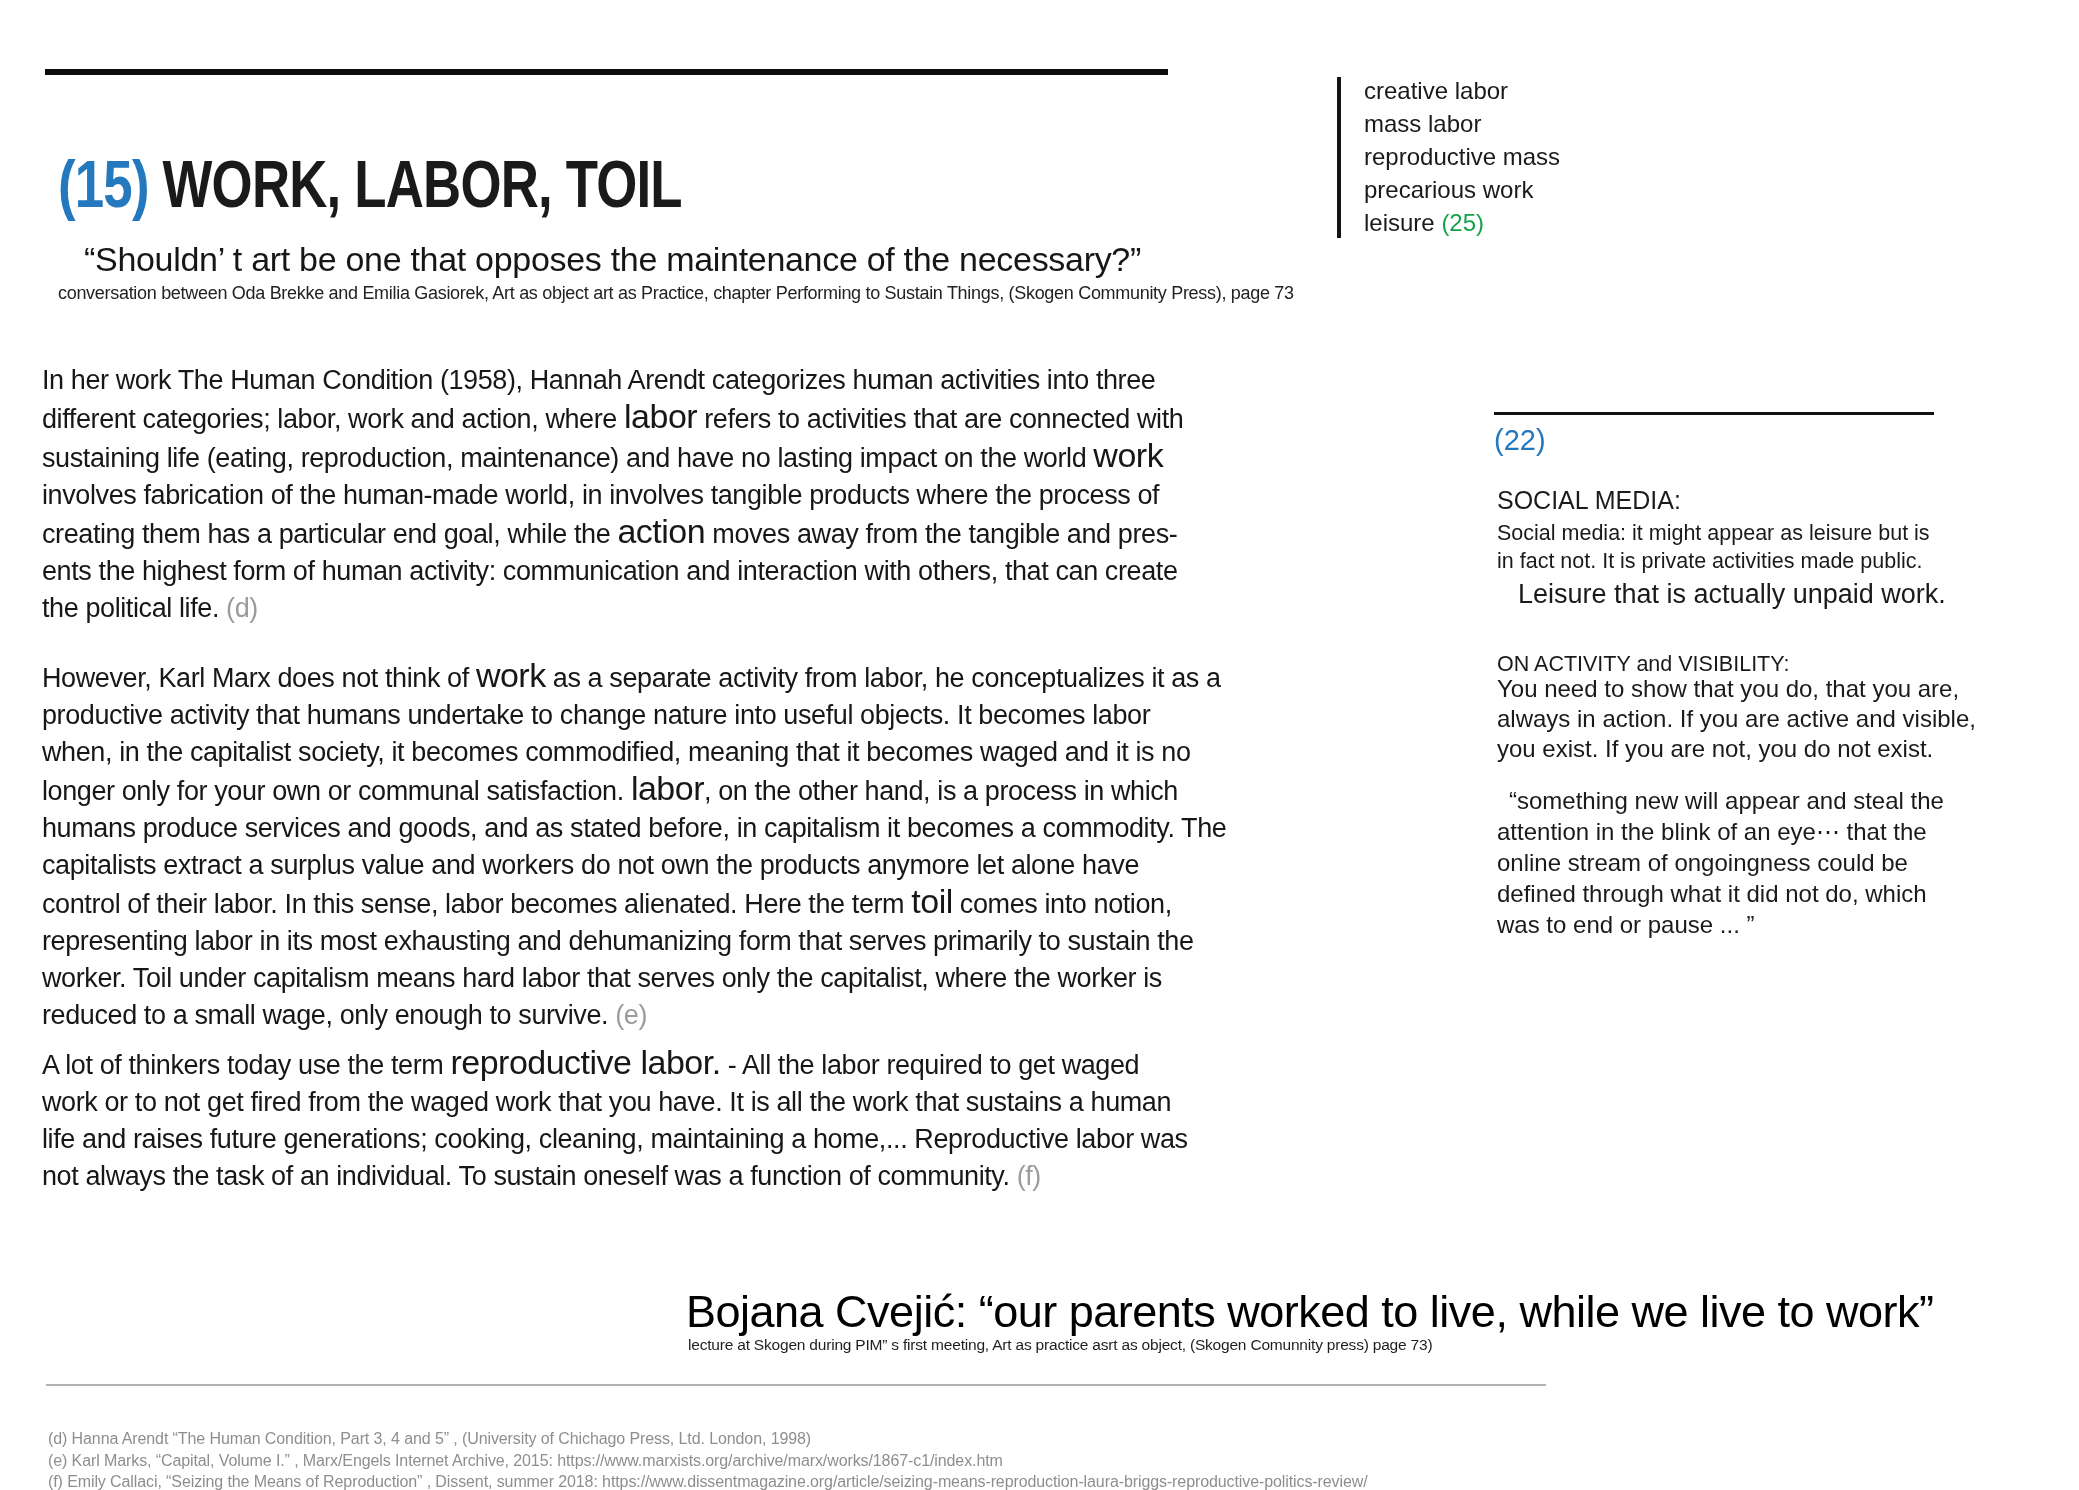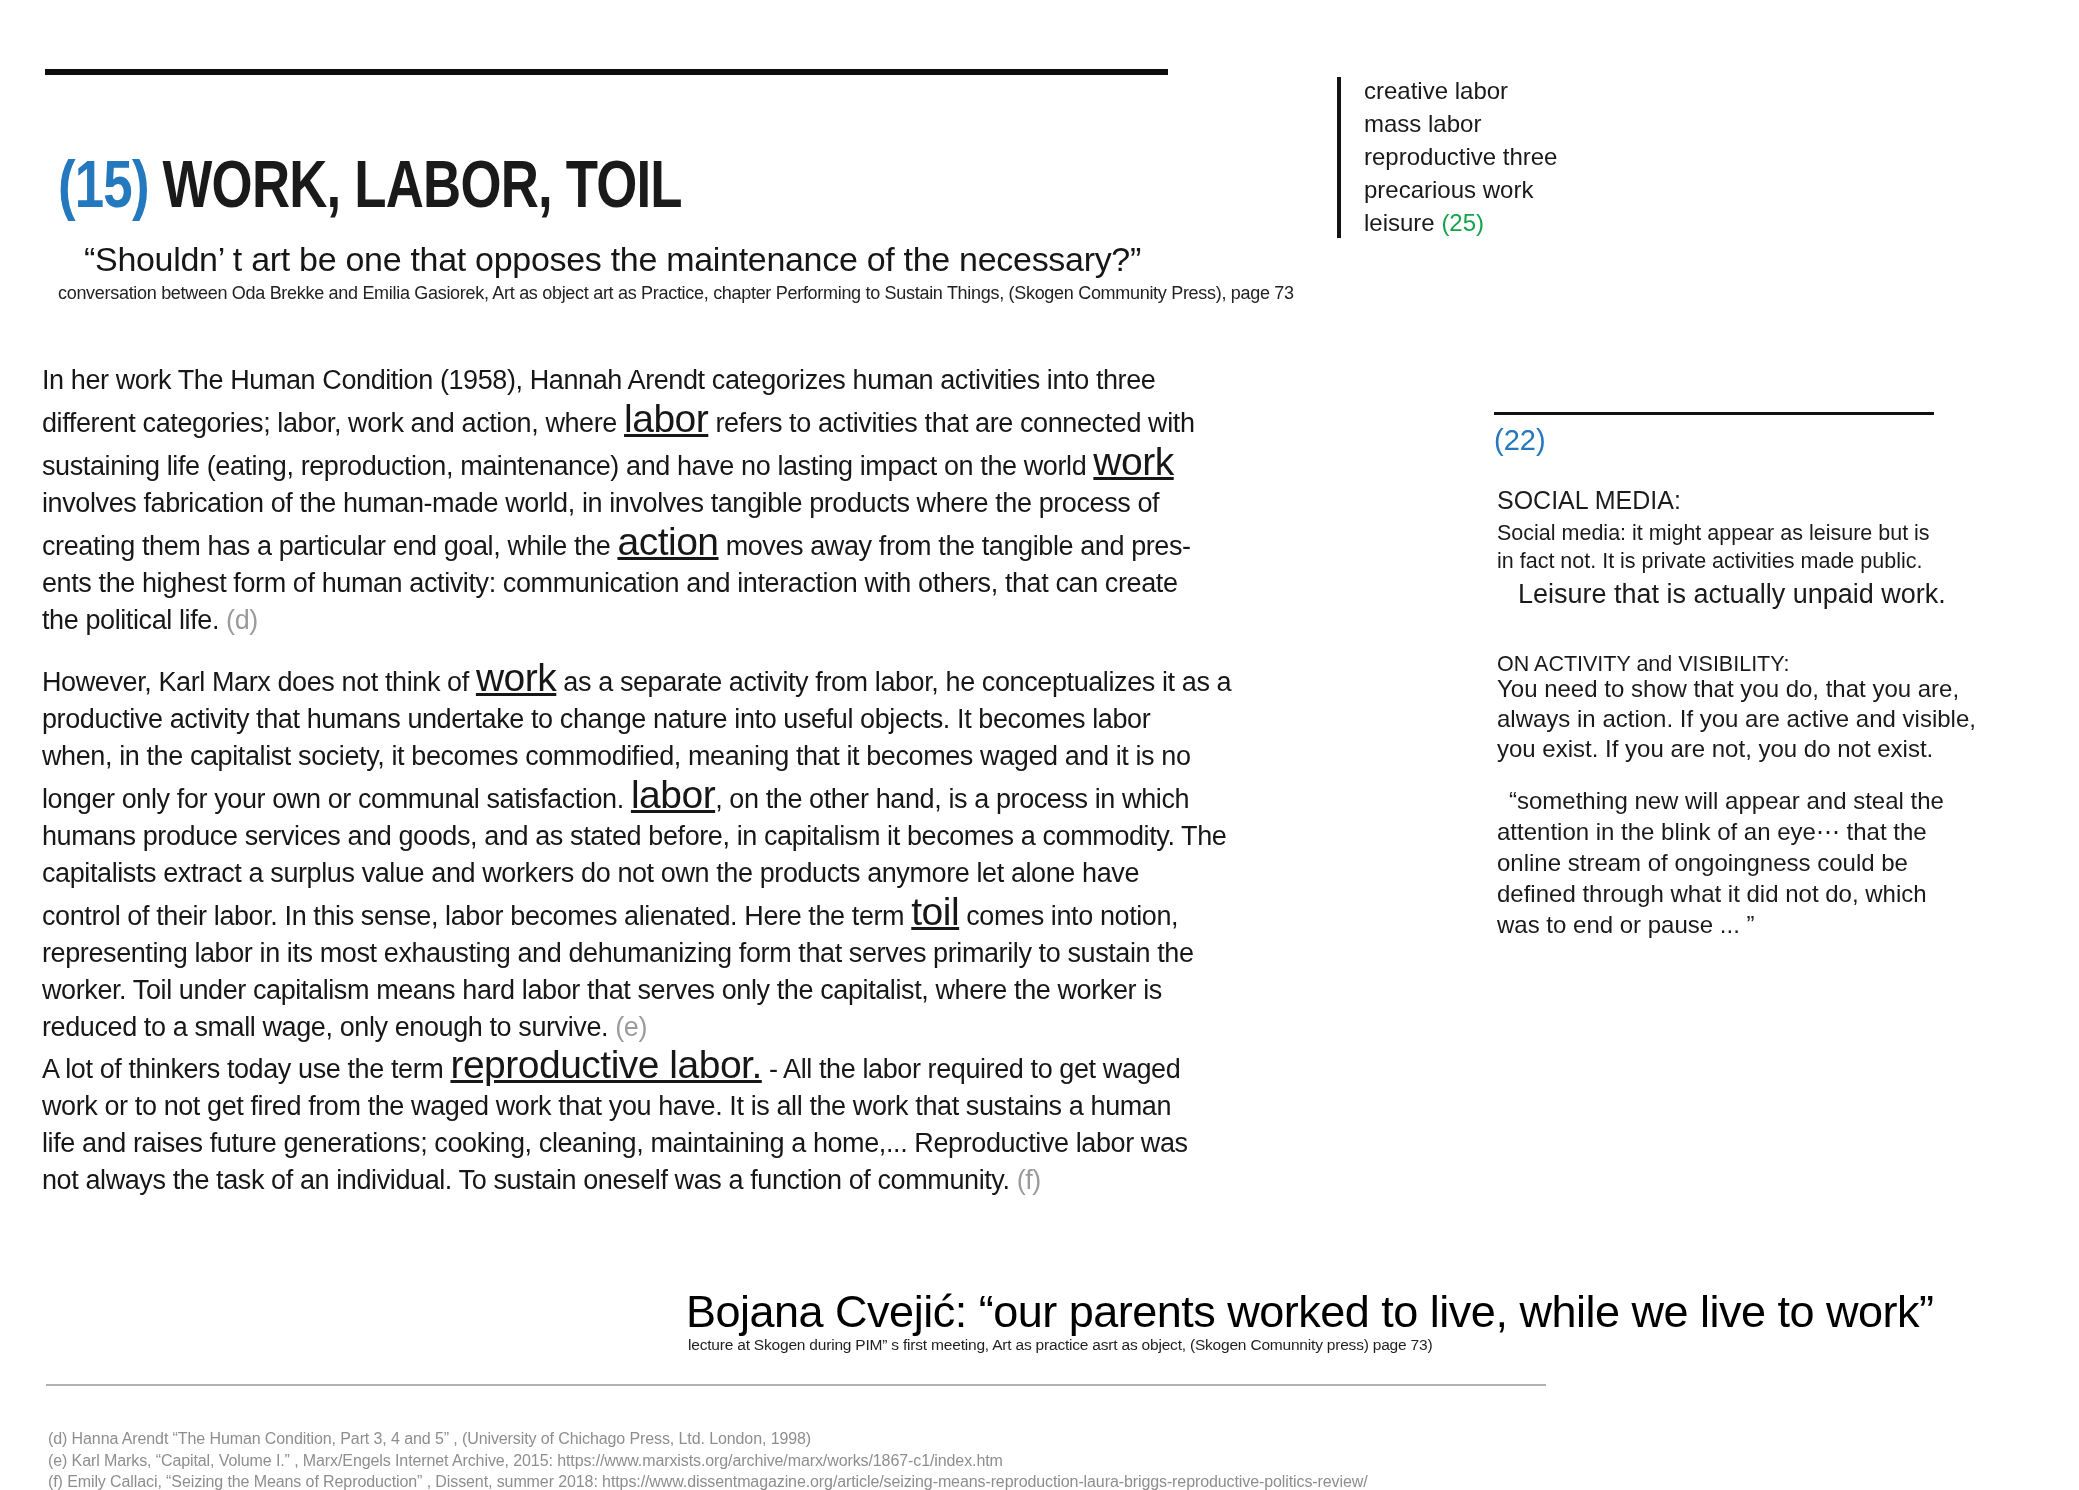--- a/index.html
+++ b/index.html
@@ -17,21 +17,21 @@
   .kw-bar{left:1337px;top:77px;width:4px;height:161px;background:#141414;}
   .kw-list{left:1364px;top:74px;font-size:24px;line-height:33px;}
   .kw-green{color:#14a24b;}
   
   .main-quote{left:84px;top:240px;font-size:34px;letter-spacing:-0.3px;white-space:nowrap;color:#161616;}
   .main-quote-attr{left:58px;top:283px;font-size:18px;letter-spacing:-0.3px;white-space:nowrap;color:#222222;}
   
   .para{left:42px;width:1400px;font-size:27px;line-height:37px;letter-spacing:-0.4px;
         white-space:pre-line;color:#171717;}
   .p1{top:362px;} .p2{top:658px;} .p3{top:1045px;}
-  .big{font-size:39px;line-height:1;letter-spacing:-0.5px;text-decoration:underline;}
+  .big{font-size:34px;line-height:1;letter-spacing:-0.5px;}
   .ref{color:#9b9b9b;}
   
   .sb-hline{left:1494px;top:412px;width:440px;height:3px;background:#111111;}
   .sb-num{left:1494px;top:424px;font-size:29px;color:#2478bd;}
   .sb-h1{left:1497px;top:486px;font-size:25px;color:#1c1c1c;}
   .sb-p1{left:1497px;top:519px;font-size:21.5px;line-height:28px;white-space:pre-line;}
   .sb-p2{left:1497px;top:580px;font-size:27px;line-height:28px;white-space:pre-line;margin-left:21px;}
   .sb-h2{left:1497px;top:620px;font-size:21.5px;margin-top:32px;}
   .sb-p3{left:1497px;top:674px;font-size:24px;line-height:30px;white-space:pre-line;}
   .sb-quote{left:1497px;top:785px;font-size:24px;line-height:31px;white-space:pre-line;text-indent:12px;}
@@ -49,21 +49,21 @@
 <div class="canvas">
 
   <div class="abs top-rule"></div>
 
   <h1 class="abs title"><span class="num">(15)</span> <span>WORK, LABOR, TOIL</span></h1>
 
   <div class="abs kw-bar"></div>
   <div class="abs kw-list">
     <div>creative labor</div>
     <div>mass labor</div>
-    <div>reproductive three</div>
+    <div>reproductive mass</div>
     <div>precarious work</div>
     <div><span>leisure </span><span class="kw-green">(25)</span></div>
   </div>
 
   <div class="abs main-quote">“Shouldn’ t art be one that opposes the maintenance of the necessary?”</div>
   <div class="abs main-quote-attr">conversation between Oda Brekke and Emilia Gasiorek, Art as object art as Practice, chapter Performing to Sustain Things, (Skogen Community Press), page 73</div>
 
   <div class="abs para p1"><span>In her work The Human Condition (1958), Hannah Arendt categorizes human activities into three
 different categories; labor, work and action, where </span><span class="big">labor</span><span> refers to activities that are connected with
 sustaining life (eating, reproduction, maintenance) and have no lasting impact on the world </span><span class="big">work</span><span>

